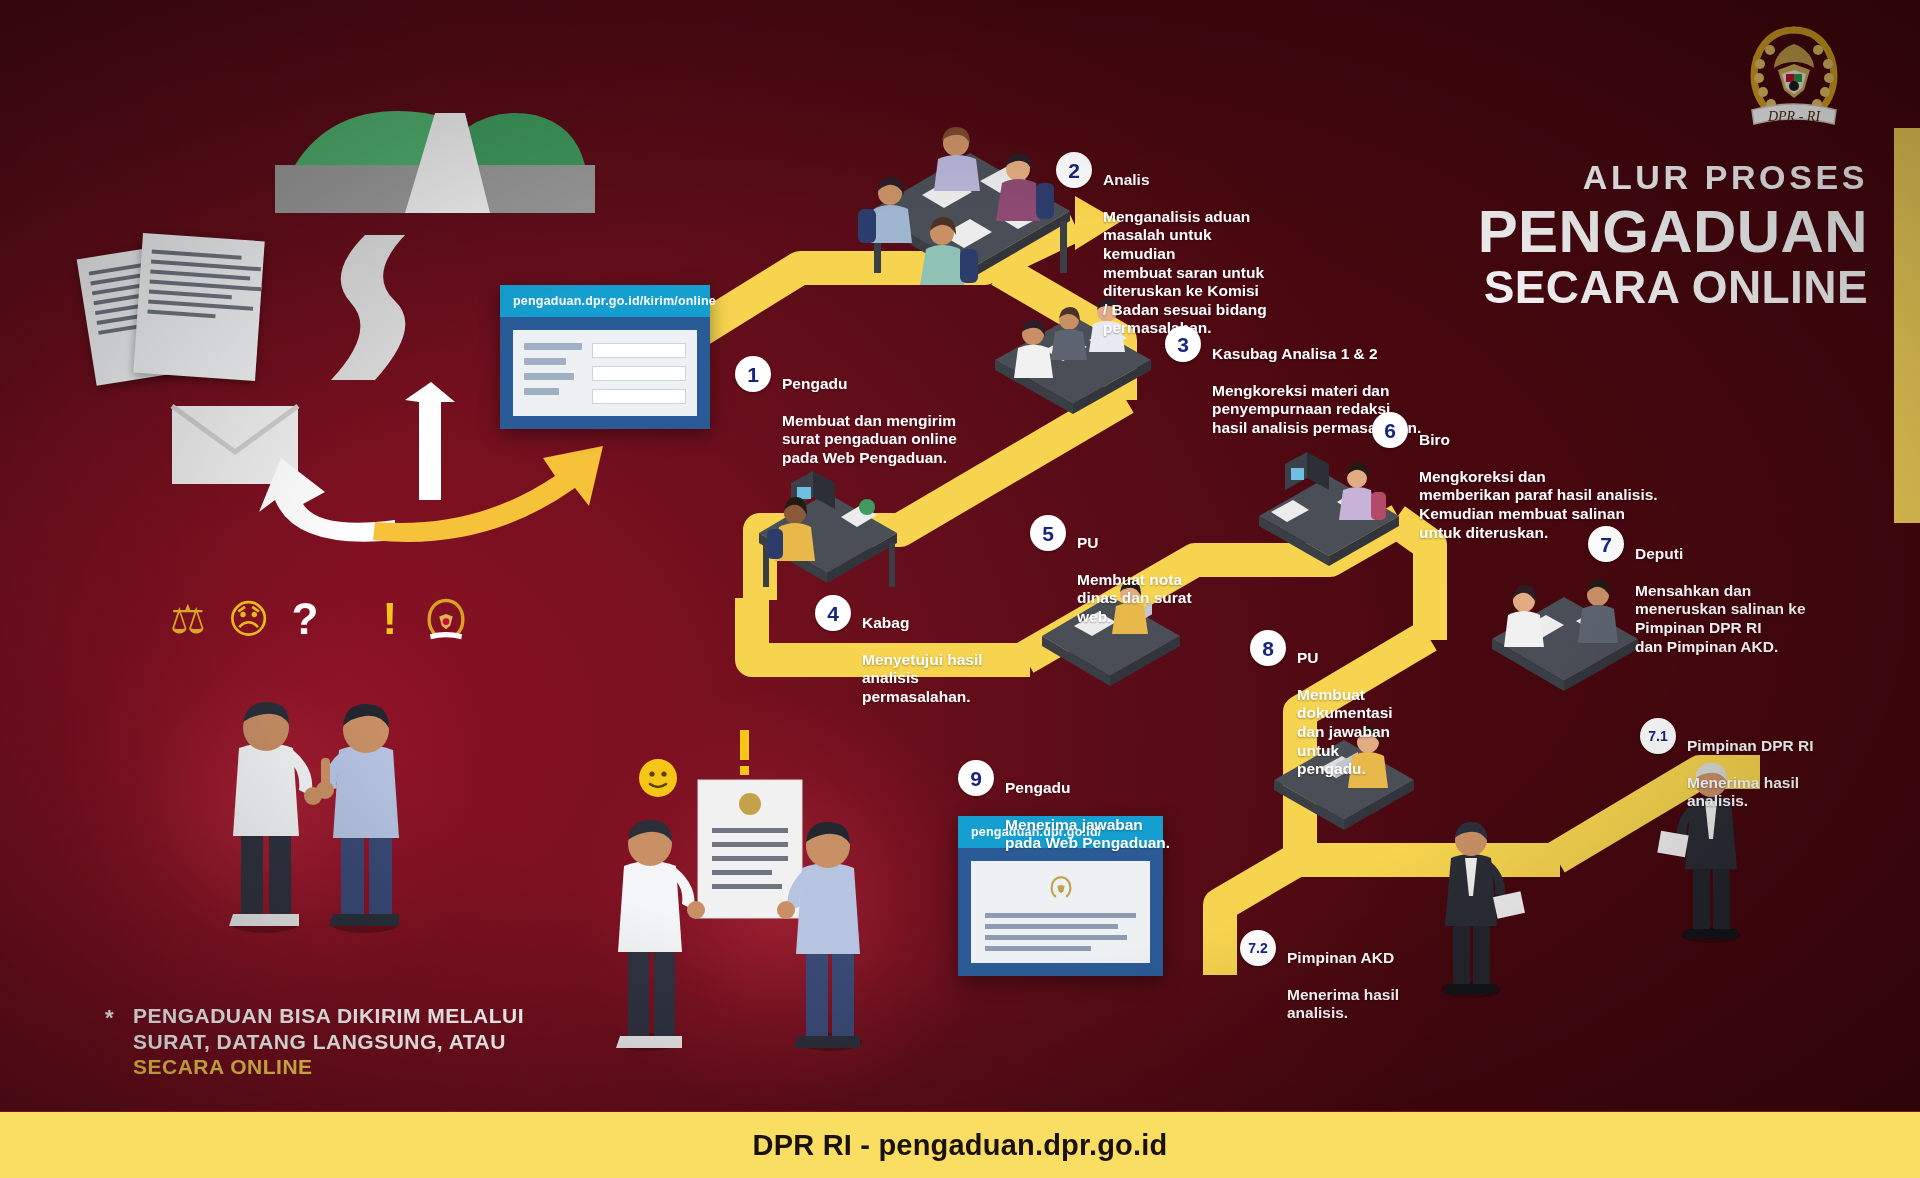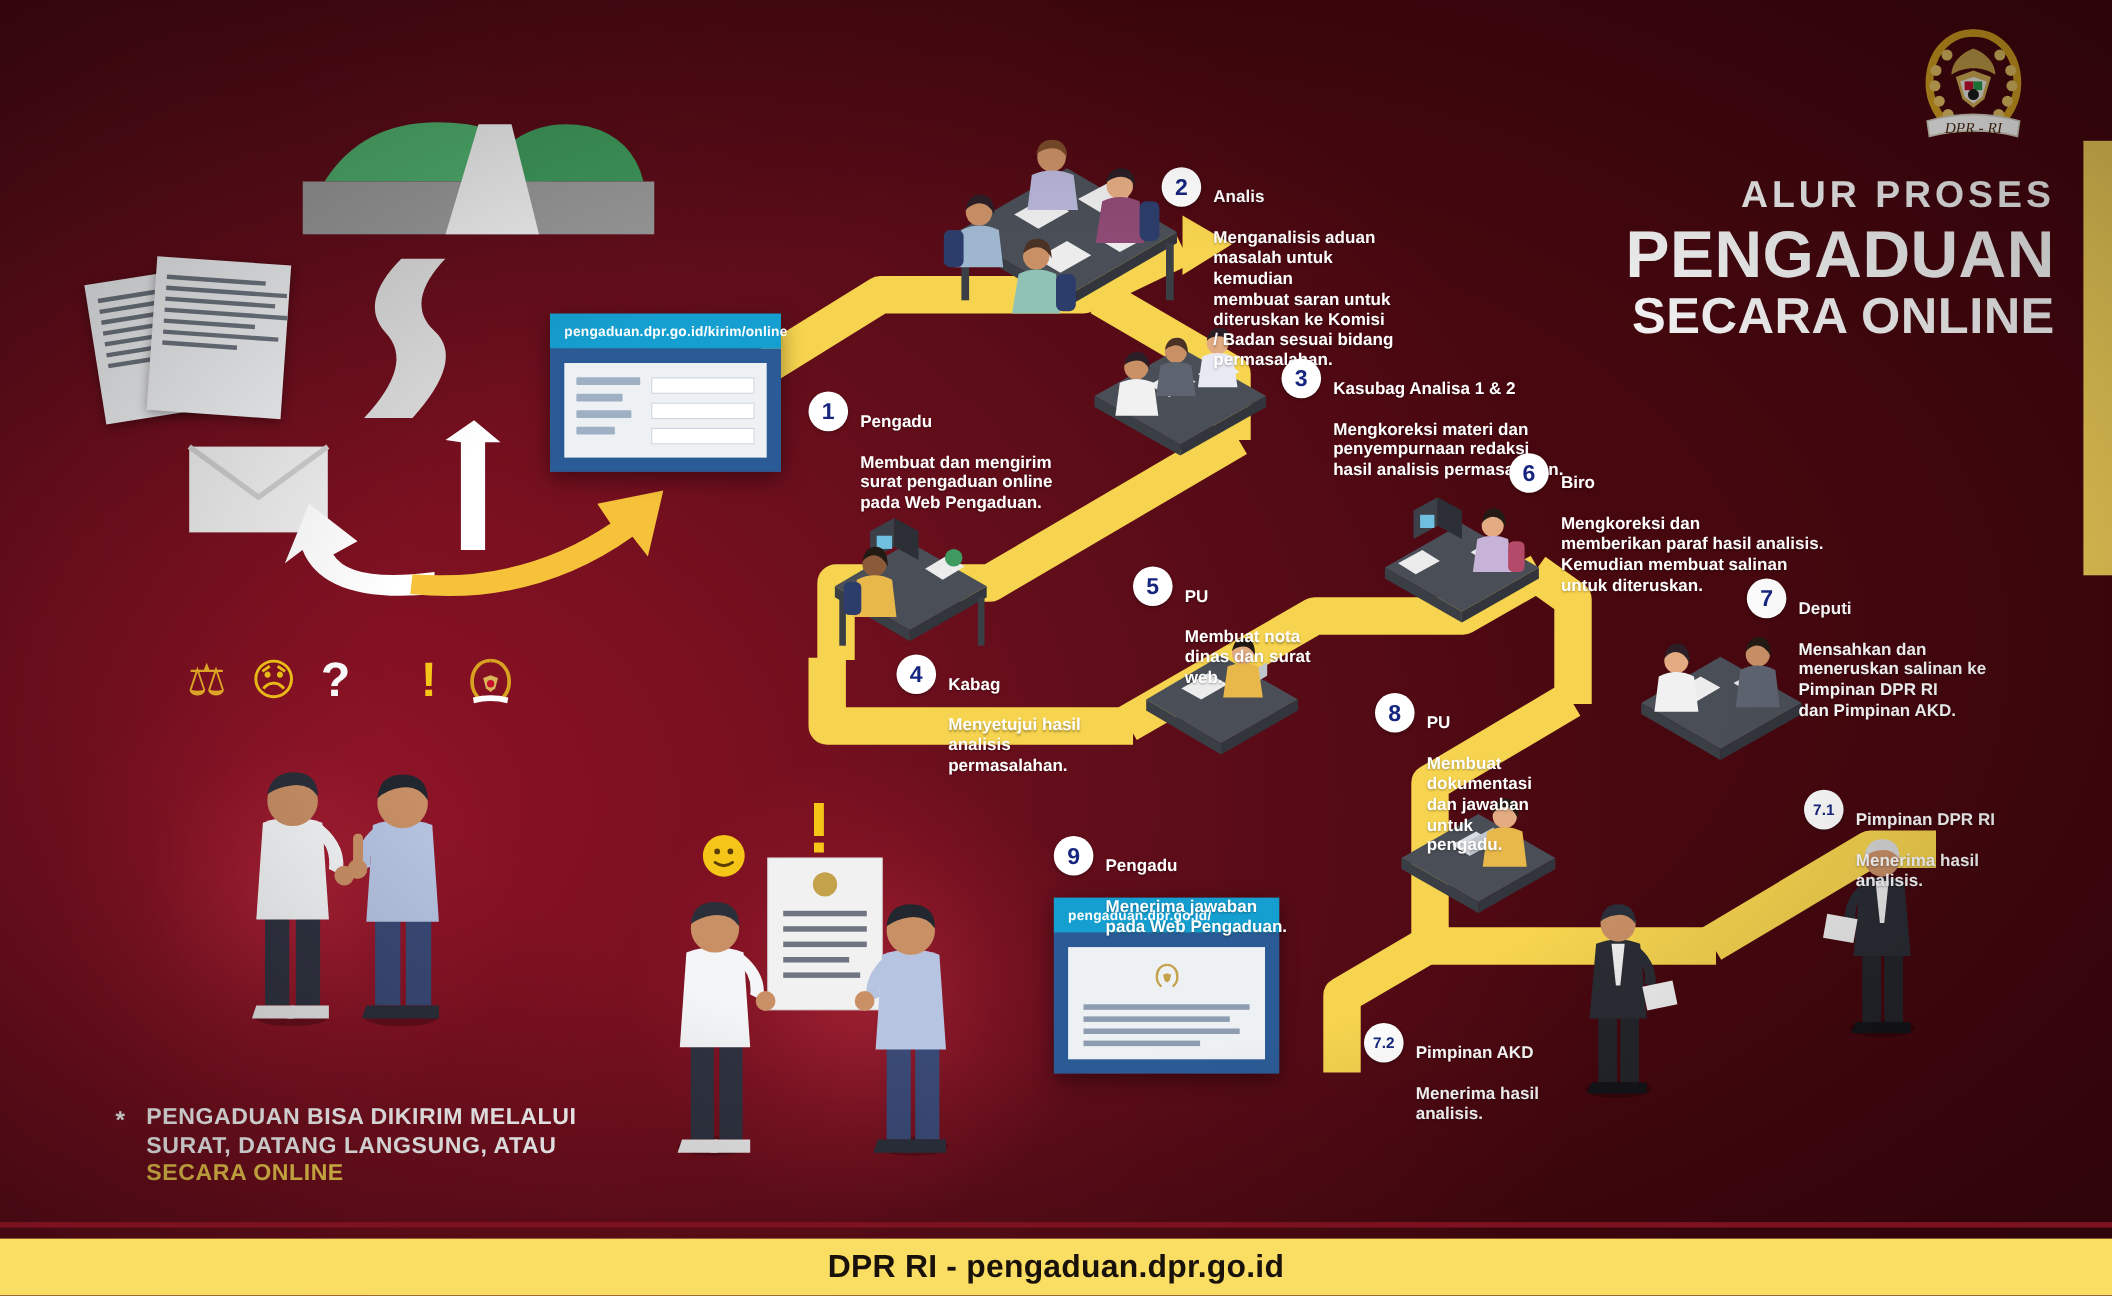--- a/index.html
+++ b/index.html
@@ -10,21 +10,21 @@
     font-family:"Liberation Sans","DejaVu Sans",sans-serif;
     background:
       radial-gradient(ellipse 62% 78% at 16% 62%, #8e1226 0%, #7a1020 30%, #5e0d19 62%, #47070f 100%),
       radial-gradient(ellipse 90% 120% at 78% 30%, #8d1226 0%, #6d0e1c 45%, #4a0810 100%),
       linear-gradient(160deg,#6e0f1d 0%,#5a0c17 45%,#3c0710 100%);
   }
   .vig{position:absolute;inset:0;background:radial-gradient(ellipse 70% 70% at 50% 50%, rgba(0,0,0,0) 45%, rgba(0,0,0,.38) 100%);pointer-events:none;}
 
   
   .accent-bar{position:absolute;right:0;top:128px;width:26px;height:395px;background:#f9d65c;}
-  .footer{position:absolute;left:0;bottom:0;width:1920px;height:52px;background:#fadd63;display:flex;align-items:center;justify-content:center;}
+  .footer{position:absolute;left:0;bottom:0;width:1920px;height:66px;background:#fadd63;display:flex;align-items:center;justify-content:center;}
   .footer-text{font-size:29px;font-weight:700;color:#19120a;letter-spacing:.2px;}
   .footer-top-edge{position:absolute;left:0;bottom:62px;width:1920px;height:5px;background:#7c1120;}
 
   
   .header{position:absolute;right:52px;top:160px;text-align:right;}
   .h-small{font-size:34px;font-weight:700;color:#fff;letter-spacing:3.6px;line-height:1;margin-bottom:7px;}
   .h-big{font-size:60px;font-weight:700;color:#fff;letter-spacing:.4px;line-height:1.02;}
   .h-big2{font-size:46px;font-weight:700;color:#fff;letter-spacing:.4px;line-height:1.12;}
 
   .crest{position:absolute;right:62px;top:14px;width:128px;height:120px;}

